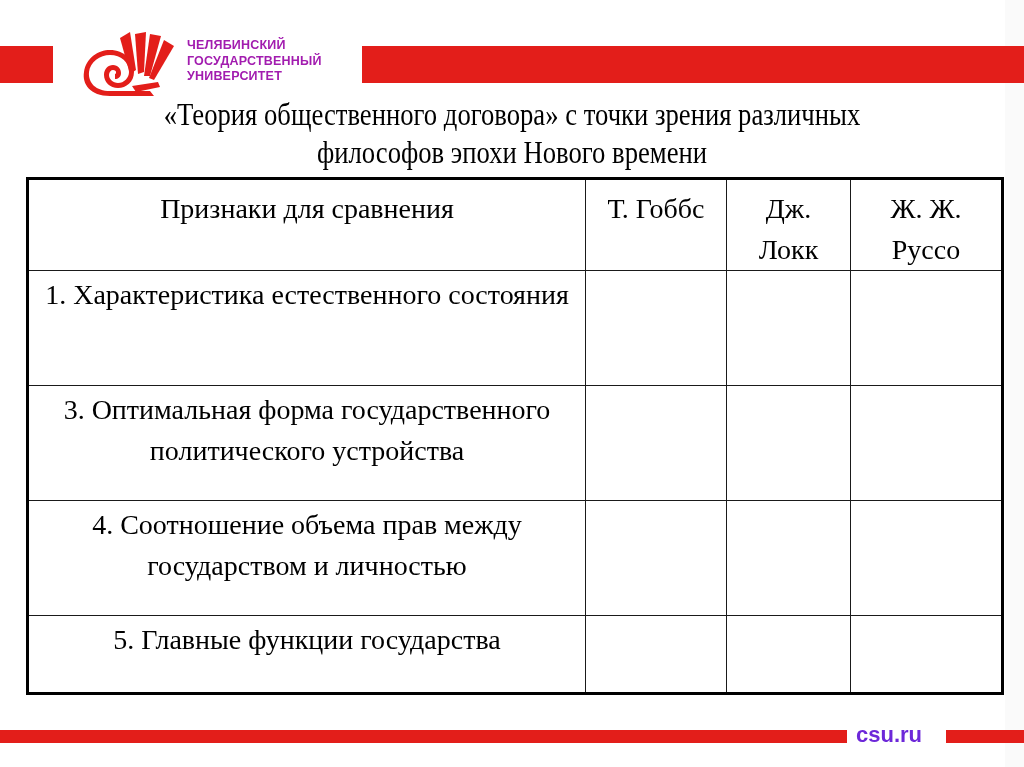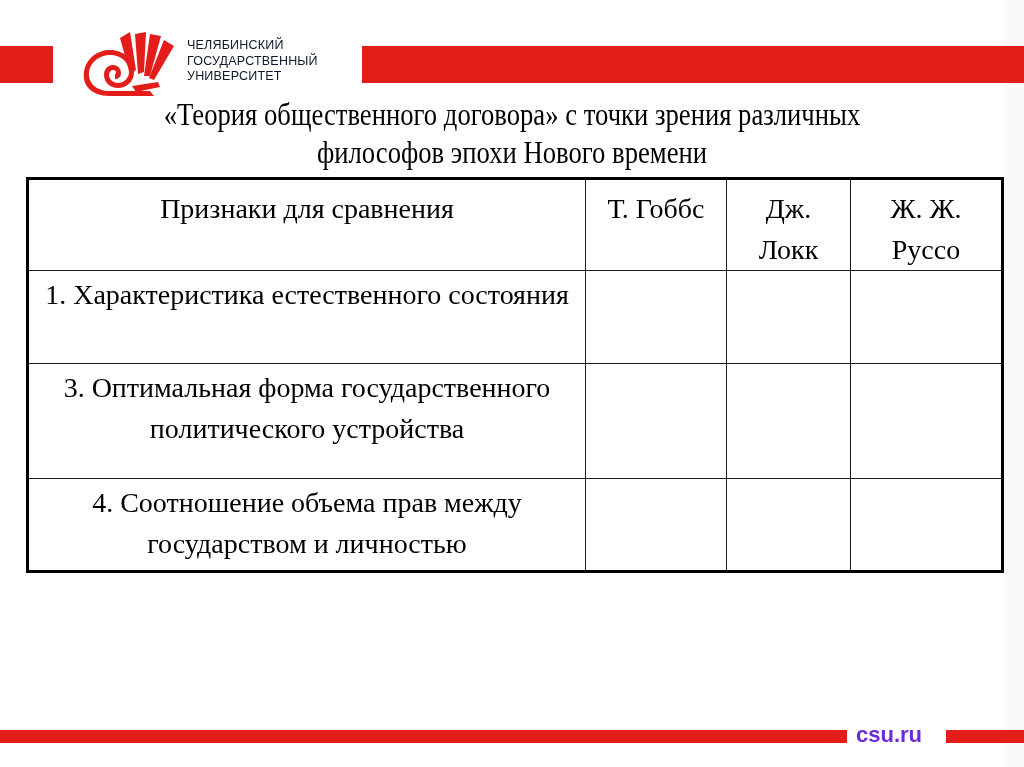--- a/index.html
+++ b/index.html
@@ -32,24 +32,24 @@
 
     .logo {
       position: absolute;
       left: 80px; top: 30px;
       width: 98px; height: 70px;
     }
     .uni-name {
       position: absolute;
       left: 187px; top: 38px;
       font-family: "Liberation Sans", "DejaVu Sans", sans-serif;
-      font-weight: normal;
+      font-weight: bold;
       font-size: 12.5px;
       line-height: 15.5px;
-      color: #0f172a;
+      color: #a21caf;
       letter-spacing: 0.2px;
     }
     .uni-name div { white-space: nowrap; }
 
     .title {
       position: absolute;
       left: 40px; top: 96px;
       width: 944px;
       text-align: center;
       font-size: 31px;
@@ -90,21 +90,21 @@
       line-height: 41px;
       padding: 3px 10px 0 10px;
       background: transparent;
     }
     table.cmp th { padding-top: 8px; }
     col.c0 { width: 558px; }
     col.c1 { width: 141px; }
     col.c2 { width: 124px; }
     col.c3 { width: 152px; }
     tr.h-head { height: 92px; }
-    tr.h2 { height: 93px; margin-top: 22px; }
+    tr.h2 { height: 115px; margin-top: 22px; }
     tr.h3 { height: 115px; }
     tr.h5 { height: 78px; }
   </style>
 </head>
 <body>
 
 <div class="right-strip"></div>
 
 <div class="bar bar-top-left"></div>
 <div class="bar bar-top-right"></div>
@@ -163,14 +163,20 @@
     <td></td>
     <td></td>
     <td></td>
   </tr>
   <tr class="h2">
     <td>4. Соотношение объема прав между государством и личностью</td>
     <td></td>
     <td></td>
     <td></td>
   </tr>
+  <tr class="h5">
+    <td>5. Главные функции государства</td>
+    <td></td>
+    <td></td>
+    <td></td>
+  </tr>
 </tbody>
   </table>
 
 </body></html>

